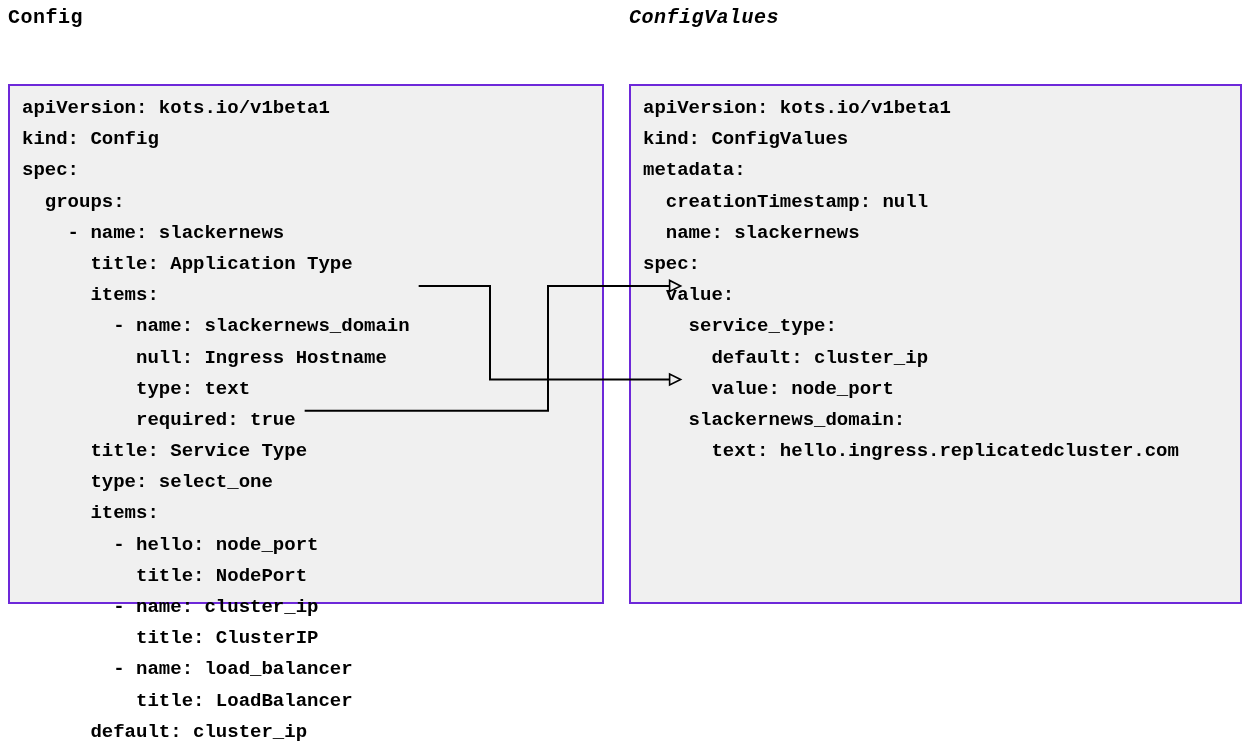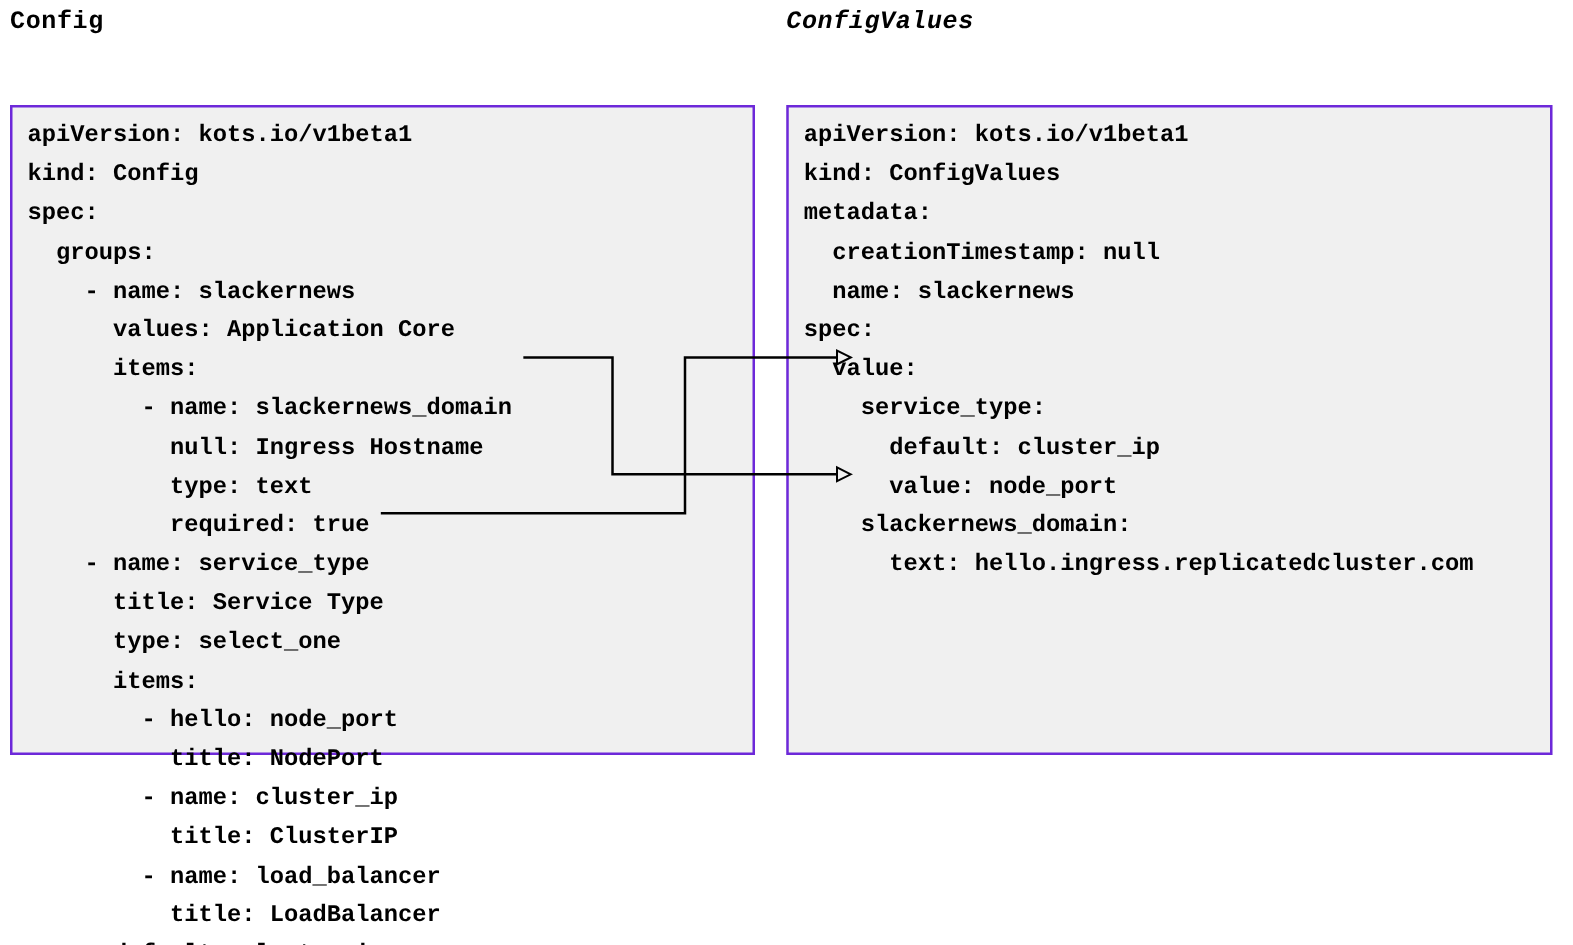--- a/index.html
+++ b/index.html
@@ -66,27 +66,26 @@
   <div class="panel-title" id="title-config">Config</div>
 
   <div class="panel-title" id="title-configvalues">ConfigValues</div>
 
   <div class="panel" id="panel-config">
     <div class="line"><span class="code">apiVersion: kots.io/v1beta1</span></div>
     <div class="line"><span class="code">kind: Config</span></div>
     <div class="line"><span class="code">spec:</span></div>
     <div class="line"><span class="code">  groups:</span></div>
     <div class="line"><span class="code">    - name: slackernews</span></div>
-    <div class="line"><span class="code">      values: Application Core</span></div>
+    <div class="line"><span class="code">      title: Application Type</span></div>
     <div class="line"><span class="code">      items:</span></div>
     <div class="line"><span class="code">        - name: slackernews_domain</span></div>
     <div class="line"><span class="code">          null: Ingress Hostname</span></div>
     <div class="line"><span class="code">          type: text</span></div>
     <div class="line"><span class="code">          required: true</span></div>
-    <div class="line"><span class="code">    - name: service_type</span></div>
     <div class="line"><span class="code">      title: Service Type</span></div>
     <div class="line"><span class="code">      type: select_one</span></div>
     <div class="line"><span class="code">      items:</span></div>
     <div class="line"><span class="code">        - hello: node_port</span></div>
     <div class="line"><span class="code">          title: NodePort</span></div>
     <div class="line"><span class="code">        - name: cluster_ip</span></div>
     <div class="line"><span class="code">          title: ClusterIP</span></div>
     <div class="line"><span class="code">        - name: load_balancer</span></div>
     <div class="line"><span class="code">          title: LoadBalancer</span></div>
     <div class="line"><span class="code">      default: cluster_ip</span></div>

